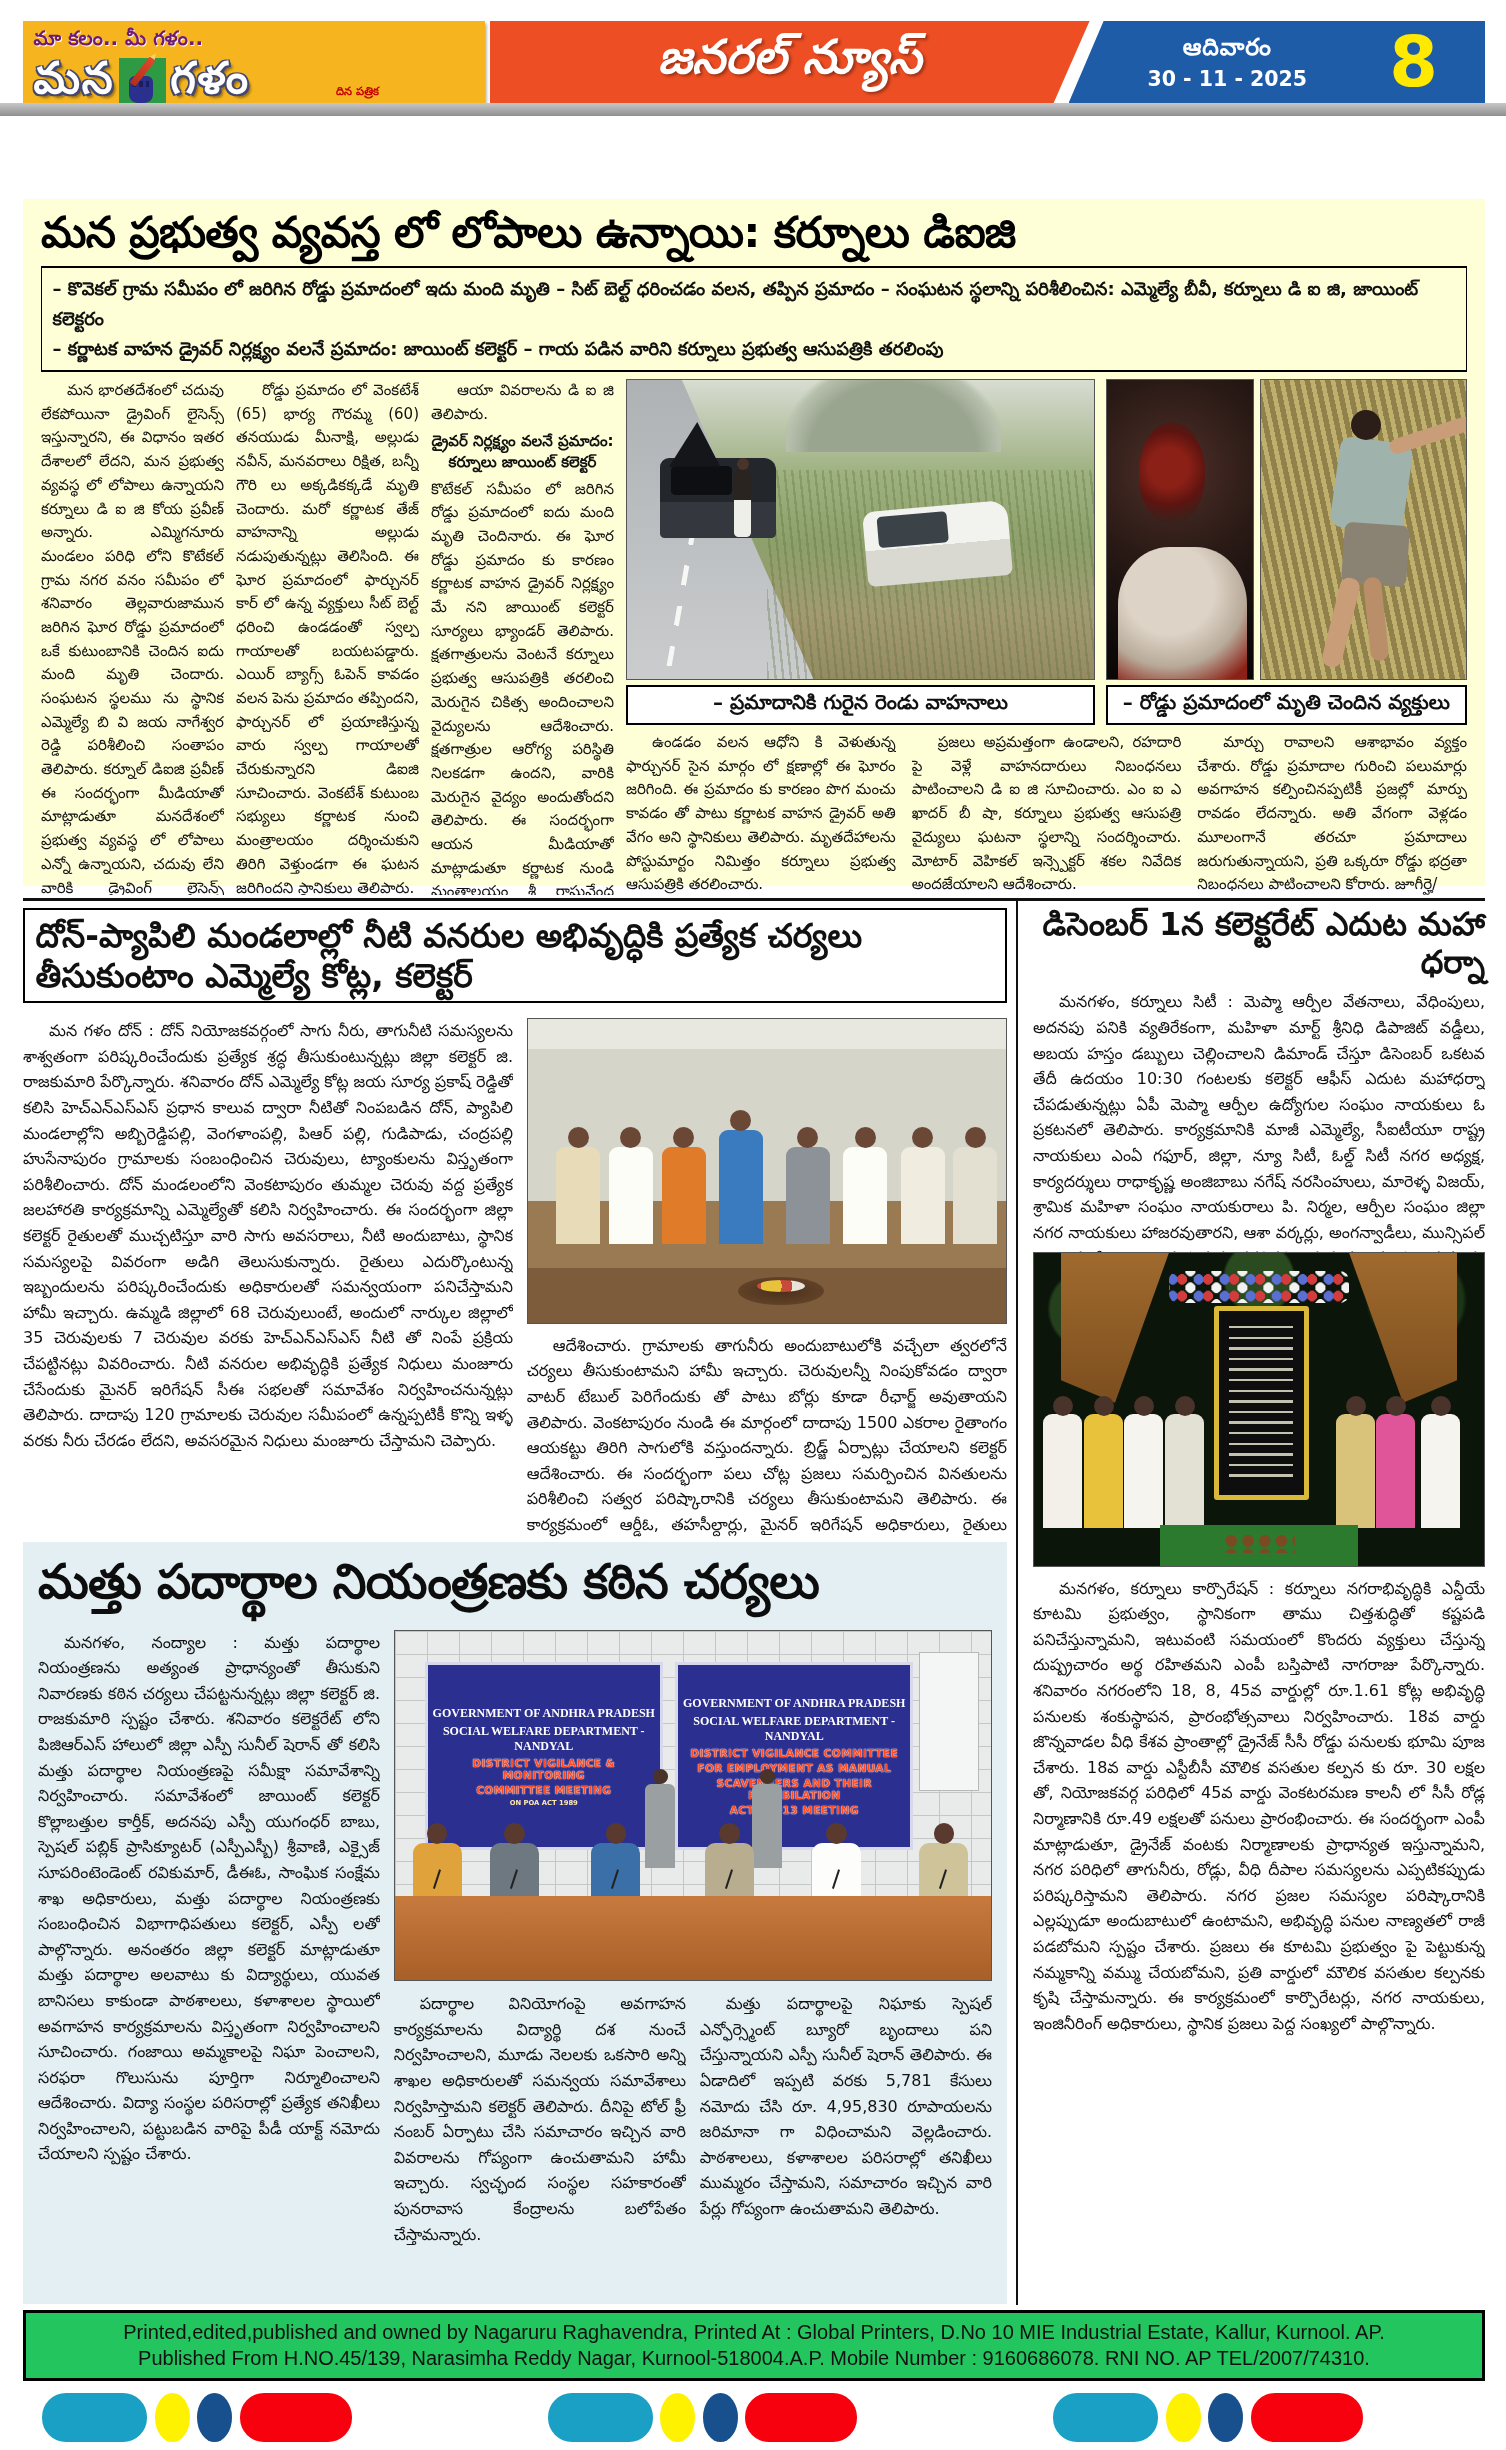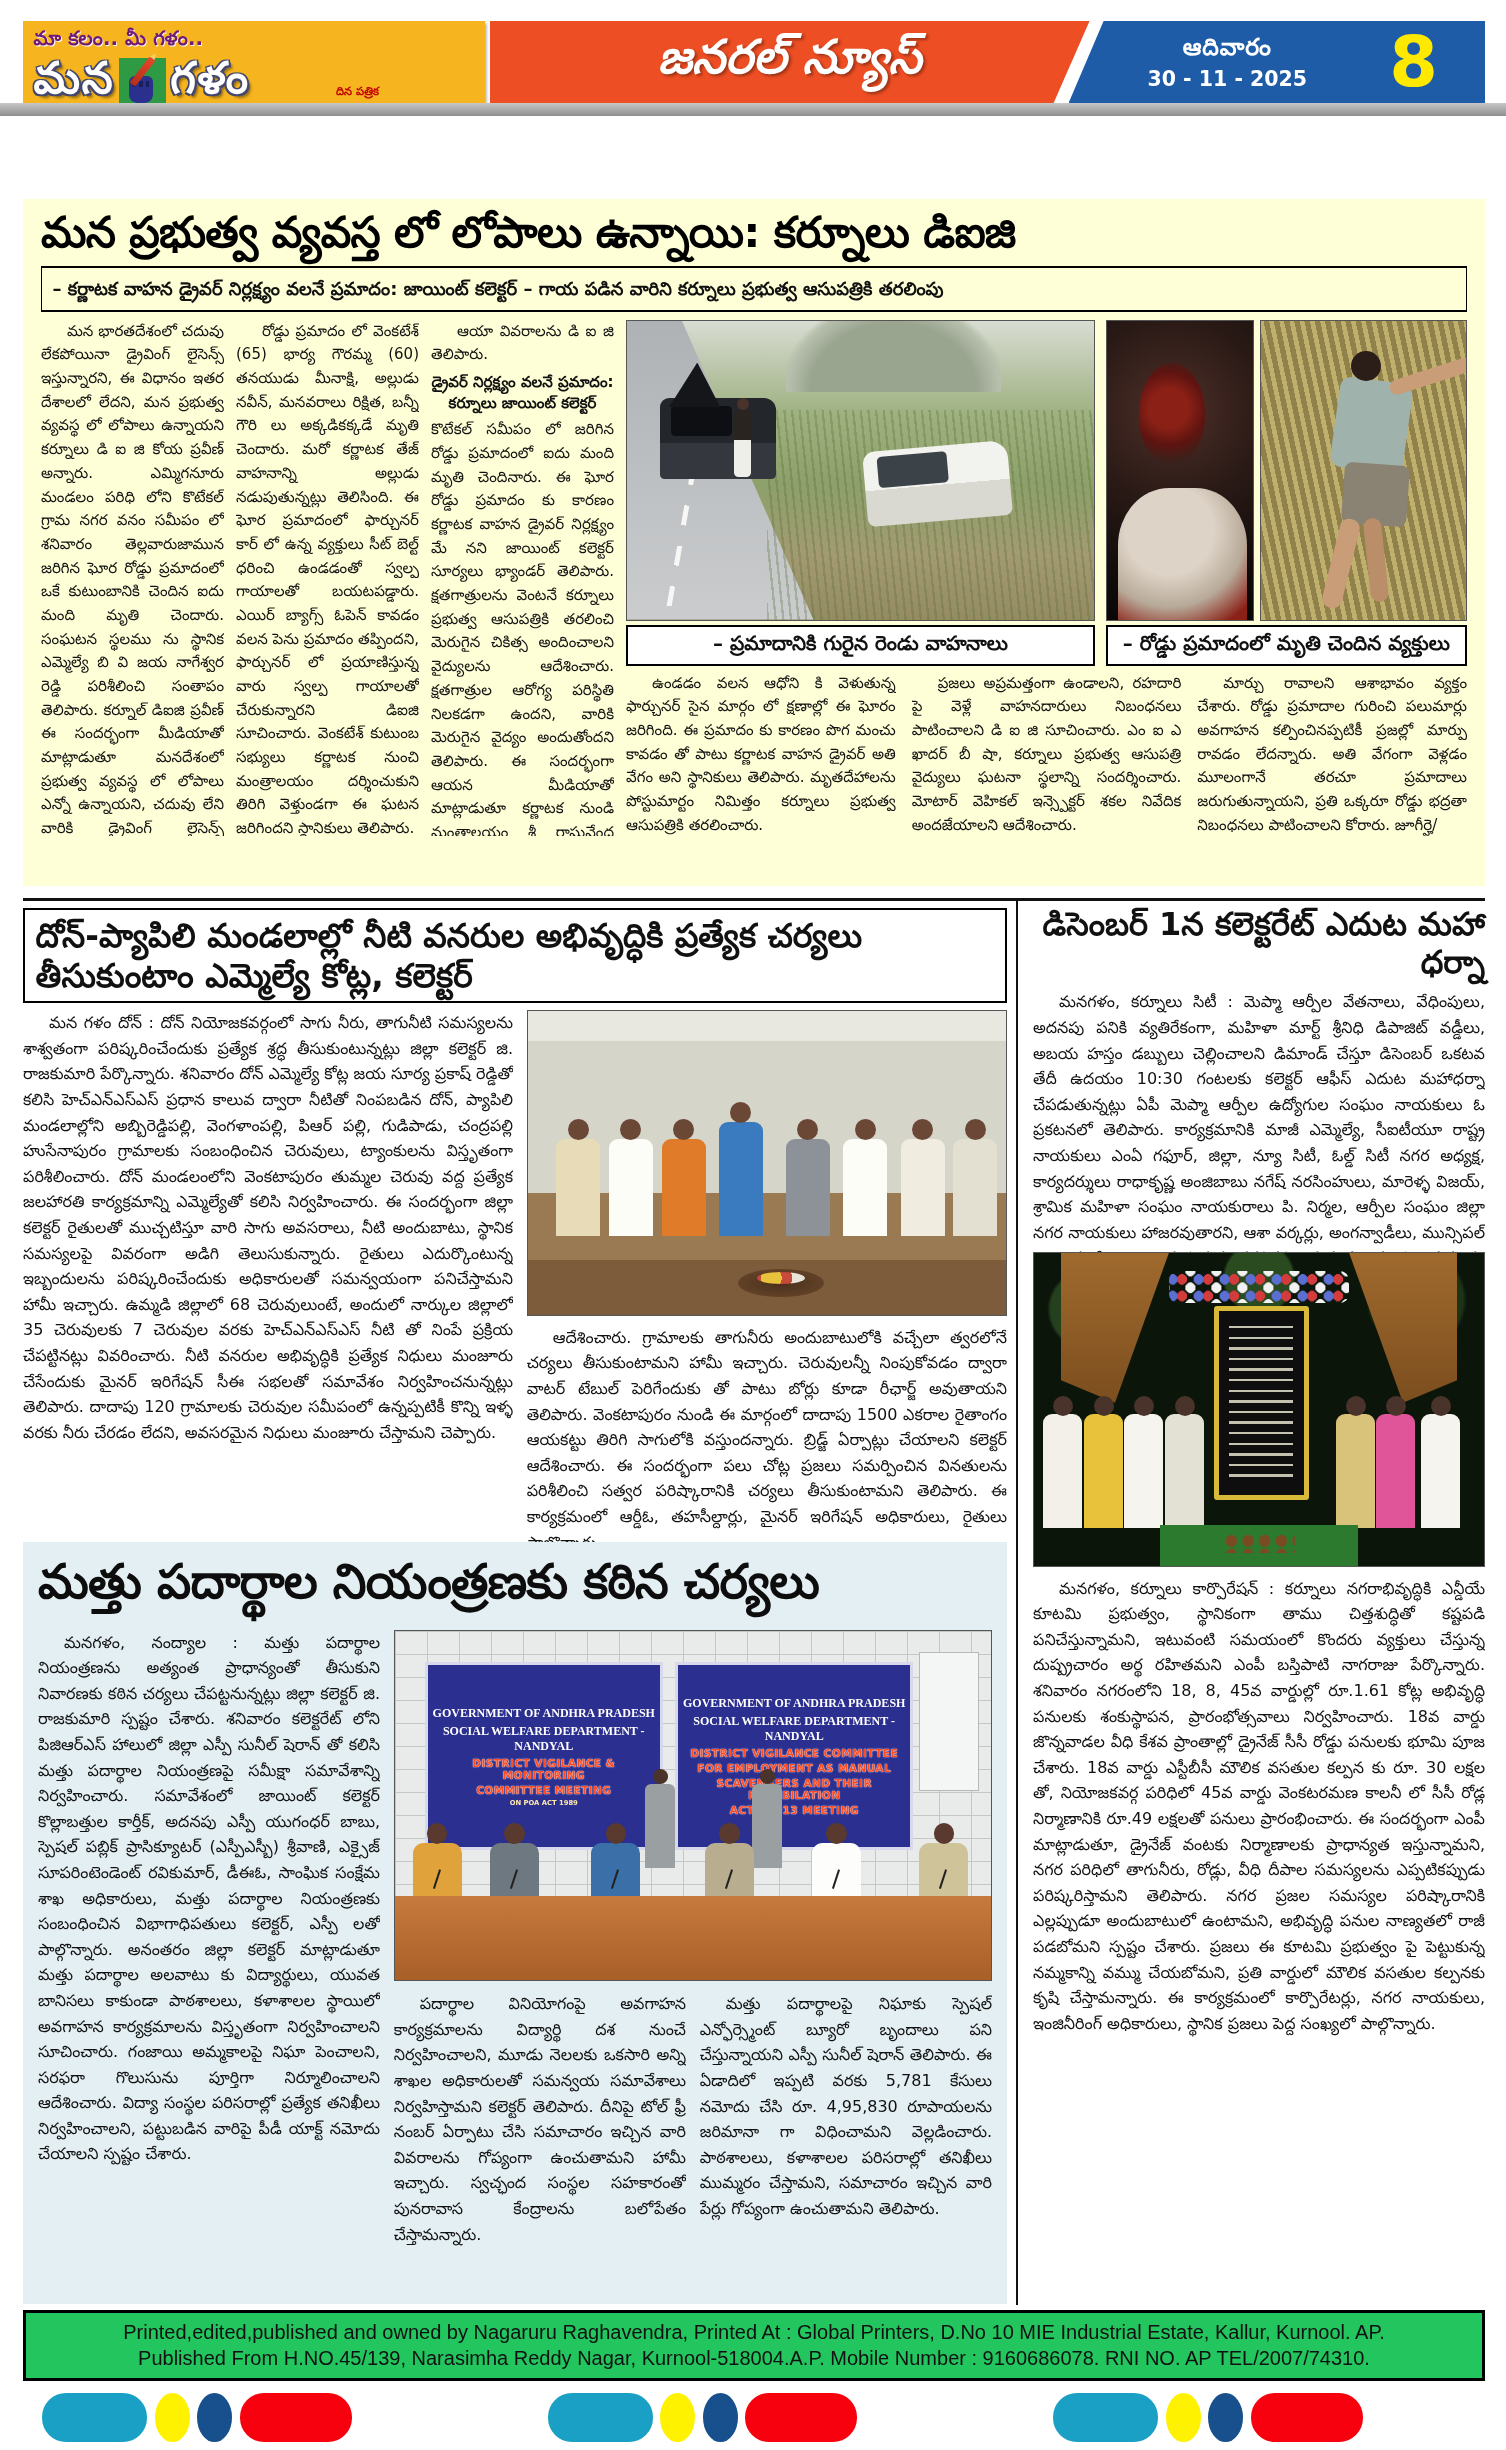--- a/index.html
+++ b/index.html
@@ -86,21 +86,21 @@
   .v-leg1{left:34%;top:66%;width:20px;height:91px;background:#c89d77;border-radius:9px;transform:rotate(14deg);}
   .v-leg2{left:52%;top:66%;width:18px;height:84px;background:#b98e68;border-radius:9px;transform:rotate(-6deg);}
 
   
   .rule-h{position:absolute;left:23px;top:898px;width:1462px;height:3px;background:#111;}
   .rule-v{position:absolute;left:1016px;top:898px;width:2.3px;height:1407px;background:#111;}
 
   
   .water{position:absolute;left:23px;top:908px;width:984px;height:629px;}
   .water-headline{font-size:33px;font-weight:bold;border:2.3px solid #000;padding:6px 10.6px;line-height:1.2;}
-  .water-content{display:flex;gap:13.7px;margin-top:7px;height:545px;}
+  .water-content{display:flex;gap:13.7px;margin-top:15px;height:545px;}
   .water-content>.tcol{flex:0 0 490px;}
   .water-right{flex:1;display:flex;flex-direction:column;}
   .photo-ground{height:325px;background:linear-gradient(180deg,#e9e8e0 0 10%,#d6d5ca 10% 60%,#9a7a52 60% 82%,#7c5c3a 82%);}
   .pg-heads{position:absolute;top:2%;left:0;right:0;height:42%;
      background-image:radial-gradient(circle 6px,#5a3d2e 97%,transparent 100%),radial-gradient(circle 6px,#46膜2f24 97%,transparent 100%);
      background-size:43px 27px;background-position:0 0,21px 13.7px;opacity:.85;}
   .gfig{position:absolute;bottom:26%;width:44px;height:97px;border-radius:9px 9px 0 0;background:#f4f2ea;}
   .gfig::before{content:"";position:absolute;top:-20px;left:11.4px;width:21px;height:21px;border-radius:50%;background:#6b4836;}
   .gf1{left:6%;background:#e8dcb8;}
   .gf2{left:17%;background:#fdfdf8;}
@@ -216,20 +216,21 @@
         <div class="dd2">30 - 11 - 2025</div>
       </div>
       <div class="pageno">8</div>
     </div>
   </header>
   <div class="gray-bar"></div>
 
   <section class="lead">
     <h1 class="lead-headline">మన ప్రభుత్వ వ్యవస్త లో లోపాలు ఉన్నాయి: కర్నూలు డిఐజి</h1>
     <div class="lead-subheads">
+      <p>– కొవెకల్ గ్రామ సమీపం లో జరిగిన రోడ్డు ప్రమాదంలో ఇదు మంది మృతి – సిట్ బెల్ట్ ధరించడం వలన, తప్పిన ప్రమాదం – సంఘటన స్థలాన్ని పరిశీలించిన: ఎమ్మెల్యే బీవీ, కర్నూలు డి ఐ జి, జాయింట్ కలెక్టరం</p>
       <p>– కర్ణాటక వాహన డ్రైవర్ నిర్లక్ష్యం వలనే ప్రమాదం: జాయింట్ కలెక్టర్ – గాయ పడిన వారిని కర్నూలు ప్రభుత్వ ఆసుపత్రికి తరలింపు</p>
     </div>
     <div class="lead-body">
       <div class="lead-cols">
         <div class="tcol">మన భారతదేశంలో చదువు లేకపోయినా డ్రైవింగ్ లైసెన్స్ ఇస్తున్నారని, ఈ విధానం ఇతర దేశాలలో లేదని, మన ప్రభుత్వ వ్యవస్థ లో లోపాలు ఉన్నాయని కర్నూలు డి ఐ జి కోయ ప్రవీణ్ అన్నారు. ఎమ్మిగనూరు మండలం పరిధి లోని కొటేకల్ గ్రామ నగర వనం సమీపం లో శనివారం తెల్లవారుజామున జరిగిన ఘోర రోడ్డు ప్రమాదంలో ఒకే కుటుంబానికి చెందిన ఐదు మంది మృతి చెందారు. సంఘటన స్థలము ను స్థానిక ఎమ్మెల్యే బి వి జయ నాగేశ్వర రెడ్డి పరిశీలించి సంతాపం తెలిపారు. కర్నూల్ డిఐజి ప్రవీణ్ ఈ సందర్భంగా మీడియాతో మాట్లాడుతూ మనదేశంలో ప్రభుత్వ వ్యవస్థ లో లోపాలు ఎన్నో ఉన్నాయని, చదువు లేని వారికి డ్రైవింగ్ లైసెన్స్ ఇస్తున్నారని, రోడ్డు నిర్మాణం చేపట్టే ముందుగా భద్రతా ప్రమాణాలు పాటించాలని, నిబంధనలు పాటించని వారిపై చర్యలు తీసుకోవాలని అధికారులను ఆదేశించారు. రోడ్డు ప్రమాదం లో మృతి చెందిన కుటుంబానికి ప్రగాఢ సానుభూతి తెలిపారు.</div>
         <div class="tcol">రోడ్డు ప్రమాదం లో వెంకటేశ్ (65) భార్య గౌరమ్మ (60) తనయుడు మీనాక్షి, అల్లుడు నవీన్, మనవరాలు రిక్షిత, బన్నీ గౌరి లు అక్కడికక్కడే మృతి చెందారు. మరో కర్ణాటక తేజ్ వాహనాన్ని అల్లుడు నడుపుతున్నట్లు తెలిసింది. ఈ ఘోర ప్రమాదంలో ఫార్చునర్ కార్ లో ఉన్న వ్యక్తులు సీట్ బెల్ట్ ధరించి ఉండడంతో స్వల్ప గాయాలతో బయటపడ్డారు. ఎయిర్ బ్యాగ్స్ ఓపెన్ కావడం వలన పెను ప్రమాదం తప్పిందని, ఫార్చునర్ లో ప్రయాణిస్తున్న వారు స్వల్ప గాయాలతో చేరుకున్నారని డిఐజి సూచించారు. వెంకటేశ్ కుటుంబ సభ్యులు కర్ణాటక నుంచి మంత్రాలయం దర్శించుకుని తిరిగి వెళ్తుండగా ఈ ఘటన జరిగిందని స్థానికులు తెలిపారు.</div>
         <div class="tcol">
           <span>ఆయా వివరాలను డి ఐ జి తెలిపారు.</span>
           <b class="inline-subhead">డ్రైవర్ నిర్లక్ష్యం వలనే ప్రమాదం: కర్నూలు జాయింట్ కలెక్టర్</b>
           <span>కొటేకల్ సమీపం లో జరిగిన రోడ్డు ప్రమాదంలో ఐదు మంది మృతి చెందినారు. ఈ ఘోర రోడ్డు ప్రమాదం కు కారణం కర్ణాటక వాహన డ్రైవర్ నిర్లక్ష్యం మే నని జాయింట్ కలెక్టర్ సూర్యలు భ్యాండర్ తెలిపారు. క్షతగాత్రులను వెంటనే కర్నూలు ప్రభుత్వ ఆసుపత్రికి తరలించి మెరుగైన చికిత్స అందించాలని వైద్యులను ఆదేశించారు. క్షతగాత్రుల ఆరోగ్య పరిస్థితి నిలకడగా ఉందని, వారికి మెరుగైన వైద్యం అందుతోందని తెలిపారు. ఈ సందర్భంగా ఆయన మీడియాతో మాట్లాడుతూ కర్ణాటక నుండి మంత్రాలయం శ్రీ రాఘవేంద్ర స్వామి ని దర్శించుకుని తిరిగి వెళ్తుండగా ఈ ప్రమాదం జరిగిందని తెలిపారు.</span>

